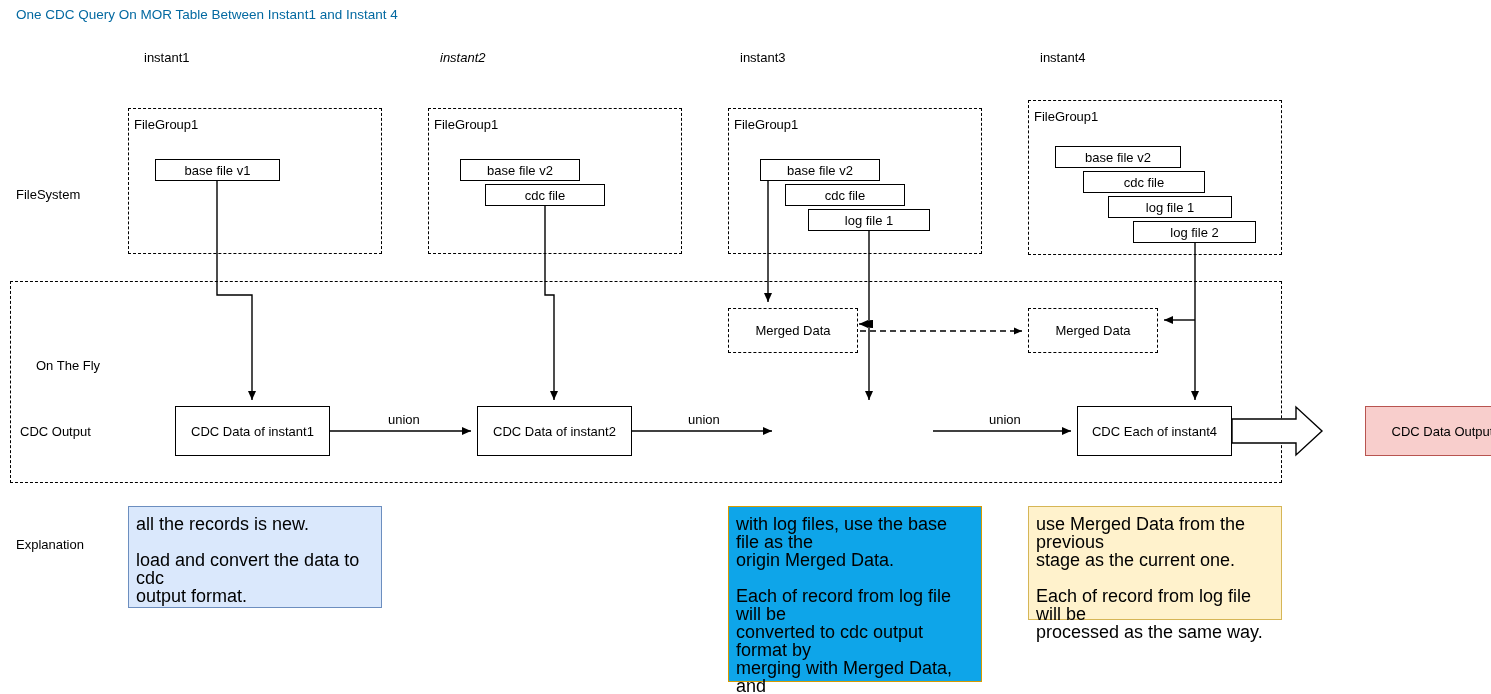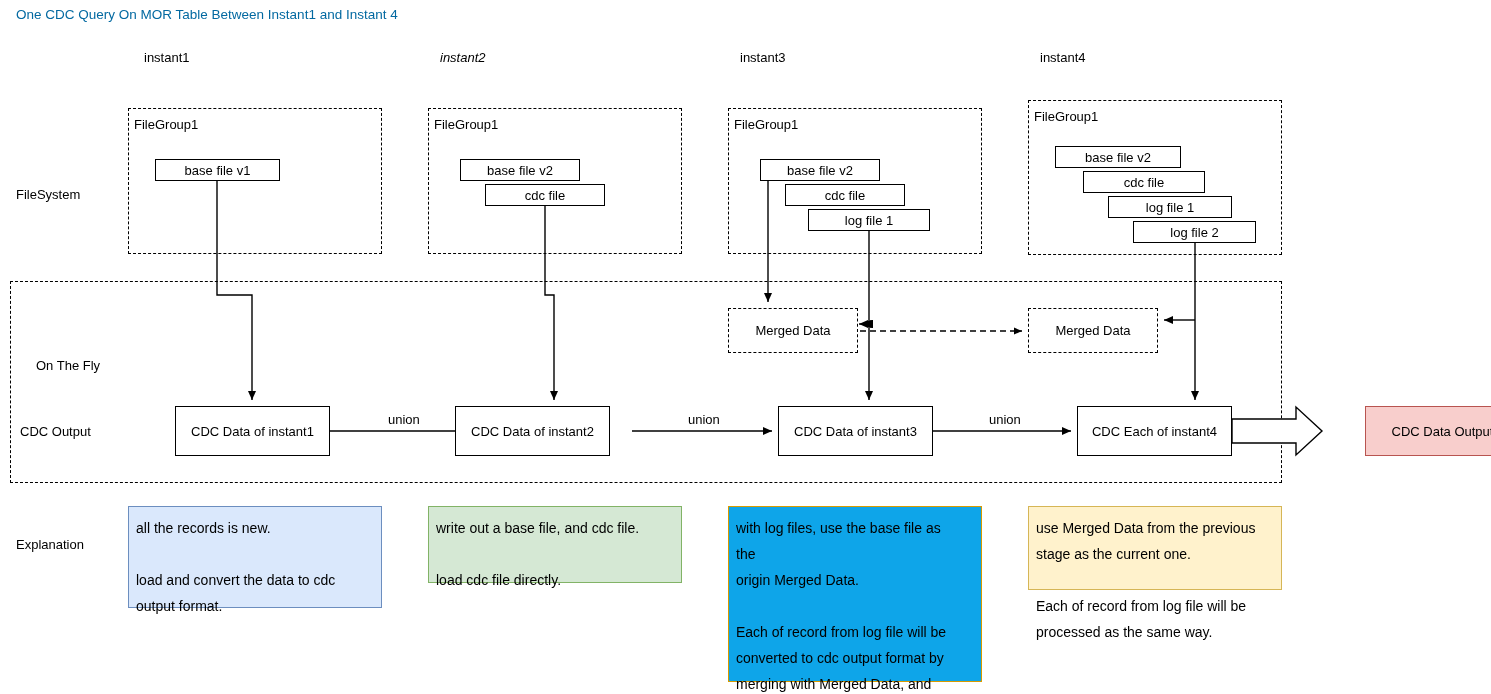--- a/index.html
+++ b/index.html
@@ -88,22 +88,22 @@
   }
   .union-label {
     font-size: 13px;
     white-space: nowrap;
     background: #fff;
     padding: 0 3px;
     z-index: 7;
   }
   .explain {
     border: 1.2px solid;
-    font-size: 14px;
-    line-height: 26px;
+    font-size: 18px;
+    line-height: 18px;
     padding: 8px 18px 7px 7px;
     white-space: pre-wrap;
   }
   svg.overlay {
     position: absolute;
     left: 0; top: 0;
     width: 1491px; height: 694px;
     pointer-events: none;
     z-index: 3;
   }
@@ -151,46 +151,42 @@
   <div class="abs filebox" style="left:1083px; top:171px; width:122px; height:22px;">cdc file</div>
   <div class="abs filebox" style="left:1108px; top:196px; width:124px; height:22px;">log file 1</div>
   <div class="abs filebox" style="left:1133px; top:221px; width:123px; height:22px;">log file 2</div>
 
   <div class="abs bigdash" style="left:10px; top:281px; width:1272px; height:202px;"></div>
 
   <div class="abs merged" style="left:728px; top:308px; width:130px; height:45px;">Merged Data</div>
   <div class="abs merged" style="left:1028px; top:308px; width:130px; height:45px;">Merged Data</div>
 
   <div class="abs cdcbox" style="left:175px; top:406px; width:155px; height:50px;">CDC Data of instant1</div>
-  <div class="abs cdcbox" style="left:455px; top:406px; width:155px; height:50px;">CDC Data of instant2</div>
-  <div class="abs cdcbox" style="left:778px; top:406px; width:155px; height:50px;">CDC Data of instant3</div>
+  <div class="abs cdcbox" style="left:477px; top:406px; width:155px; height:50px;">CDC Data of instant2</div>
   <div class="abs cdcbox" style="left:1077px; top:406px; width:155px; height:50px;">CDC Each of instant4</div>
 
   <div class="abs outputbox" style="left:1365px; top:406px; width:155px; height:50px;">CDC Data Output</div>
 
   <div class="abs union-label" style="left:385px; top:412px;">union</div>
   <div class="abs union-label" style="left:685px; top:412px;">union</div>
   <div class="abs union-label" style="left:986px; top:412px;">union</div>
 
   <div class="abs explain" style="left:128px; top:506px; width:254px; height:102px; background:#dae8fc; border-color:#6c8ebf;">all the records is new.
 
 load and convert the data to cdc
 output format.</div>
-  <div class="abs explain" style="left:428px; top:506px; width:254px; height:77px; background:#d5e8d4; border-color:#82b366;">write out a base file, and cdc file.
-
-load cdc file directly.</div>
   <div class="abs explain" style="left:728px; top:506px; width:254px; height:176px; background:#0ea5e9; border-color:#d79b00;">with log files, use the base file as the
 origin Merged Data.
 
 Each of record from log file will be
 converted to cdc output format by
 merging with Merged Data, and
 updated to Merged Data which will
 be used for subsequent processing.</div>
-  <div class="abs explain" style="left:1028px; top:506px; width:254px; height:84px; background:#fff2cc; border-color:#d6b656;">use Merged Data from the previous
+  <div class="abs explain" style="left:1028px; top:506px; width:254px; height:114px; background:#fff2cc; border-color:#d6b656;">use Merged Data from the previous
 stage as the current one.
 
 Each of record from log file will be
 processed as the same way.</div>
 
   <svg class="overlay" viewBox="0 0 1491 694">
     <defs>
       <marker id="arrow" markerWidth="10" markerHeight="9" refX="9" refY="4.5" orient="auto" markerUnits="userSpaceOnUse">
         <path d="M0,0.5 L9,4.5 L0,8.5 z" fill="#000"></path>
       </marker>

